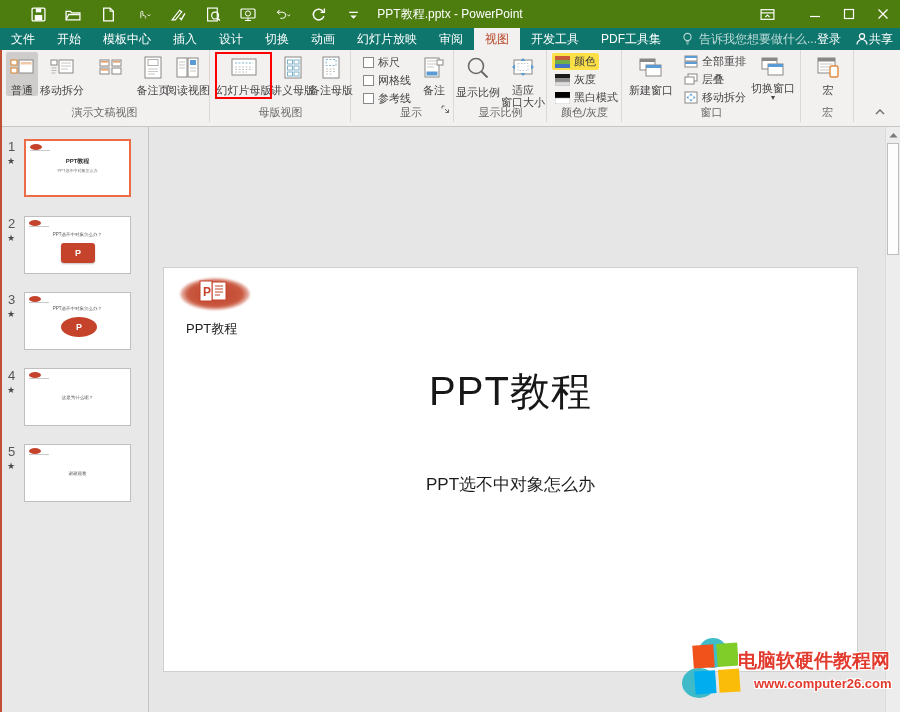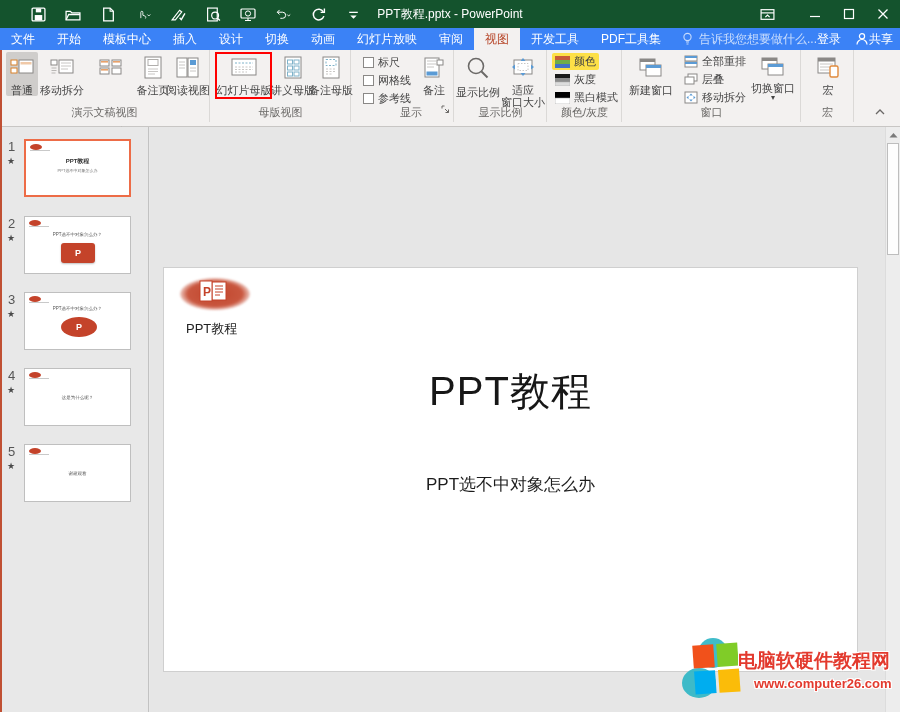--- a/index.html
+++ b/index.html
@@ -5,35 +5,35 @@
   * { box-sizing: border-box; }
   html,body { margin:0; padding:0; }
   body {
     width:900px; height:712px; position:relative; overflow:hidden;
     font-family:"Liberation Sans","DejaVu Sans",sans-serif;
     background:#E8E8E8;
   }
   
   .titlebar {
     position:absolute; left:0; top:0; width:900px; height:28px;
-    background:#14532d; display:flex; align-items:center; color:#fff;padding-left:16px;
+    background:#4d7c0f; display:flex; align-items:center; color:#fff;padding-left:16px;
   }
   .qat { display:flex; align-items:center; gap:19px; padding-left:14px; }
   .qat .qbtn { width:16px; height:16px; display:flex; align-items:center; justify-content:center; }
   .qat svg { display:block; }
   .tb-title {
     position:absolute; left:0; right:0; text-align:center; font-size:12px; color:#fff; pointer-events:none;
   }
   .winctl { position:absolute; right:0; top:0; height:28px; display:flex; align-items:stretch; }
   .winbtn { width:34px; display:flex; align-items:center; justify-content:center; }
   .winbtn.ribbonopt { margin-right:14px; }
   
   .tabrow {
     position:absolute; left:0; top:28px; width:900px; height:22px;
-    background:#3b82f6; display:flex; align-items:stretch; color:#fff; font-size:12px;
+    background:#0f766e; display:flex; align-items:stretch; color:#fff; font-size:12px;
   }
   .tab { padding:0 11px; display:flex; align-items:center; white-space:nowrap; }
   .tab.active { background:#F3F1F0; color:#B7472A; }
   .tellme { display:flex; align-items:center; gap:6px; margin-left:10px; color:rgba(255,255,255,0.72); white-space:nowrap; }
   .tabrow-right { margin-left:auto; display:flex; align-items:center; gap:14px; padding-right:12px; white-space:nowrap; }
   .share-wrap { display:flex; align-items:center; }
   
   .ribbon {
     position:absolute; left:0; top:50px; width:900px; height:77px;
     background:#F3F1F0; border-bottom:1px solid #C8C6C4;

